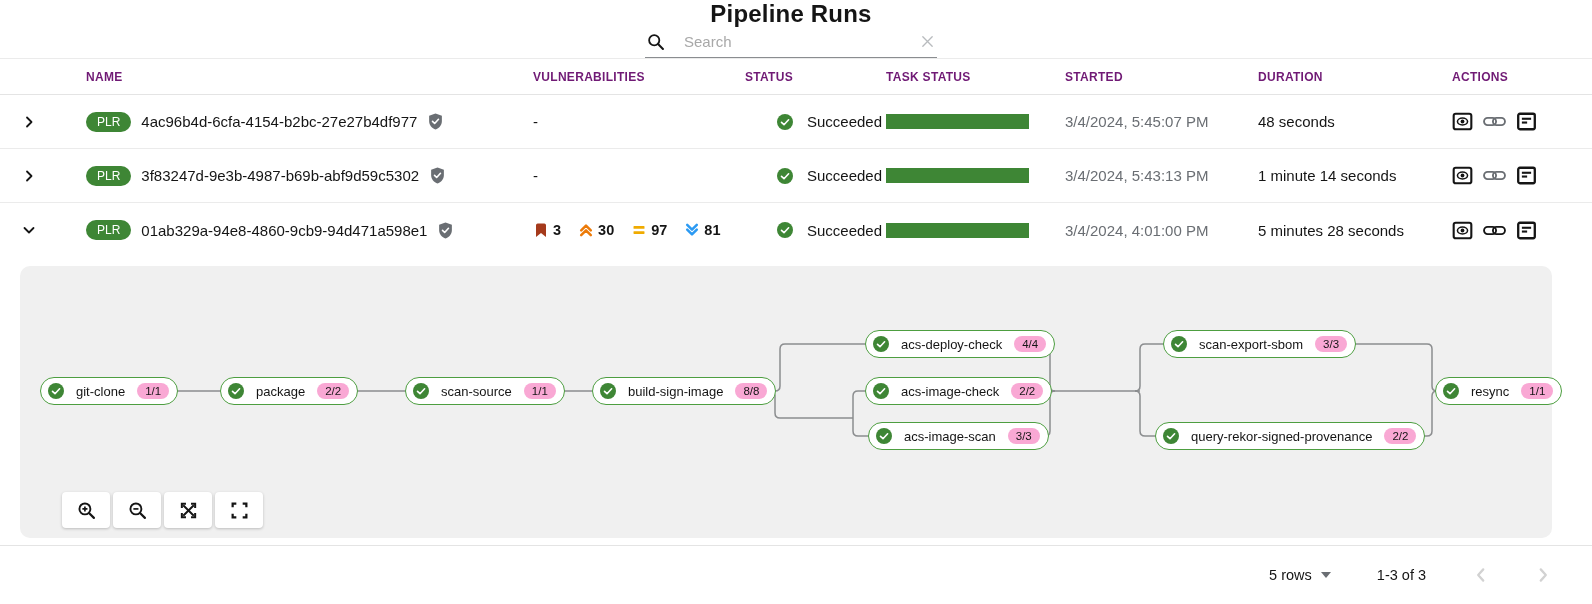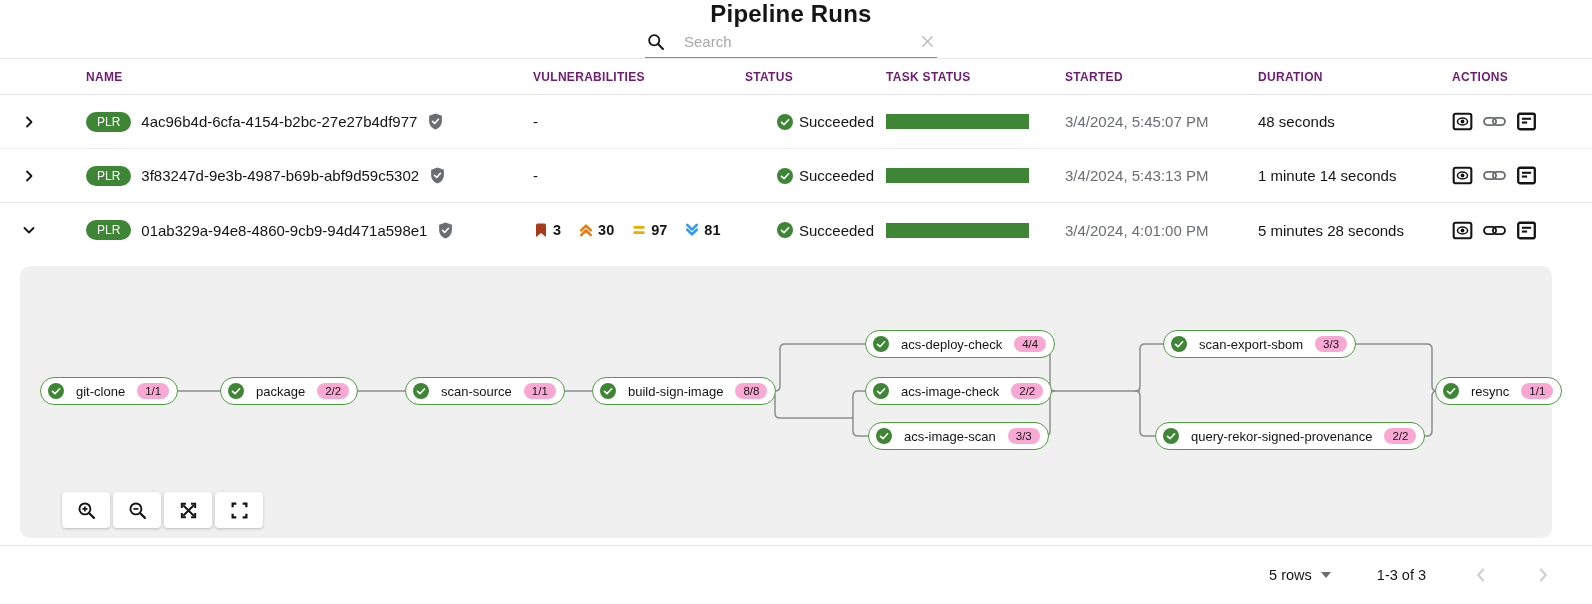--- a/index.html
+++ b/index.html
@@ -27,21 +27,21 @@
   .trow.bordered { border-bottom:1px solid #ebebeb; }
   .expand-btn { background:none; border:none; cursor:pointer; margin-left:21px;
                 width:18px; height:18px; display:flex; align-items:center; color:#151515; }
   .name-cell { display:flex; align-items:center; gap:10px; }
   .plr-badge { background:#3e8635; color:#fff; border-radius:13px; padding:3px 11px;
                font-size:12px; font-weight:400; }
   .run-name { font-size:15px; }
   .vuln-cell { display:flex; align-items:center; gap:5px; font-size:15px; }
   .sev-group { display:flex; align-items:center; gap:4px; margin-right:12px; }
   .sev-num { font-weight:700; font-size:14.5px; }
-  .status-cell { display:flex; align-items:center; gap:6px; font-size:15px;padding-left:32px; }
+  .status-cell { display:flex; align-items:center; gap:14px; font-size:15px;padding-left:32px; }
   .task-bar { width:143px; height:15px; background:#3e8635; }
   .started { color:#6a6e73; font-size:15px; }
   .duration { font-size:15px; }
   .actions-cell { display:flex; align-items:center; gap:10px; }
   .icon-btn { background:none; border:none; cursor:pointer; display:flex;
               align-items:center; color:#151515; padding:0; }
   .icon-btn.grey { color:#6a6e73; }
 
   
   .panel { position:relative; margin:9px 20px 0 20px; width:1532px; height:272px;

